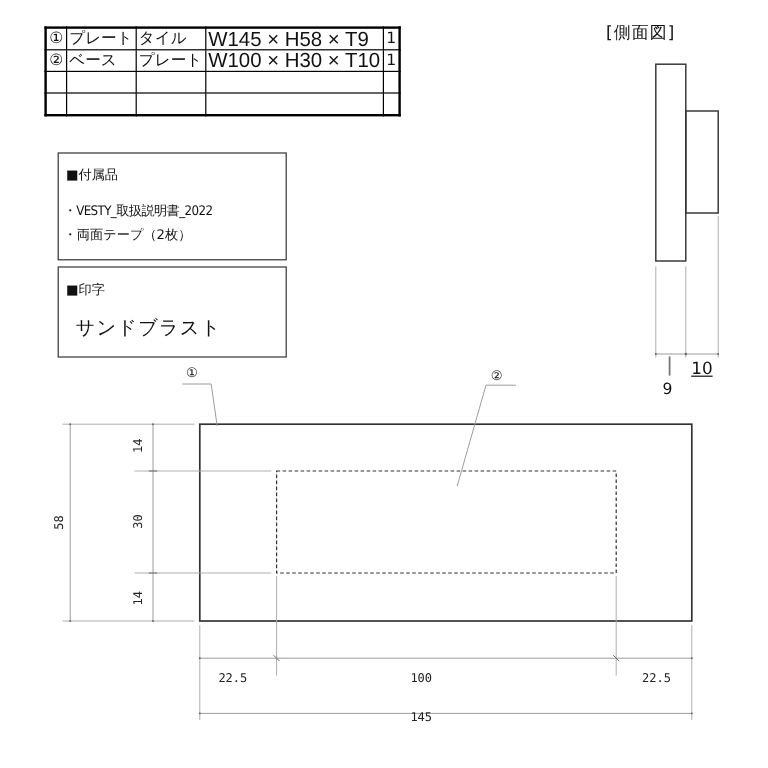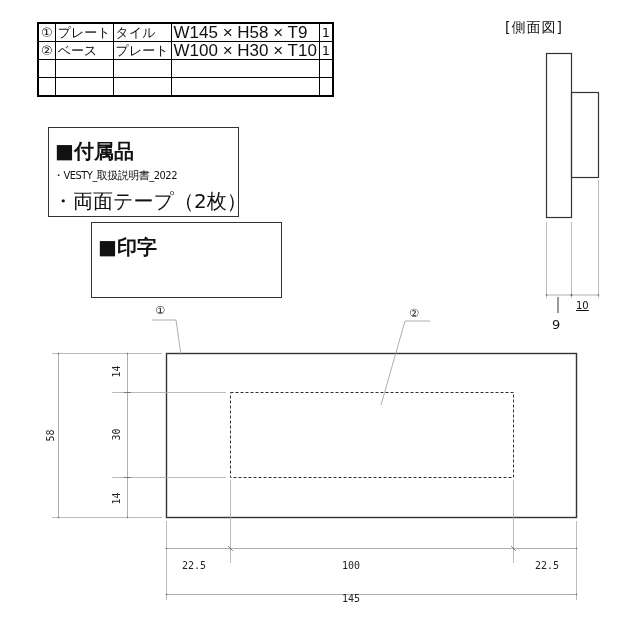--- a/index.html
+++ b/index.html
@@ -11,21 +11,21 @@
                 border:2px solid #000; font-family:"DejaVu Sans", sans-serif; }
   table.parts td, table.parts th { border:1px solid #000; padding:0 2px; height:17px;
                 font-size:13px; line-height:16px; white-space:nowrap; font-weight:normal; }
   table.parts tr.head th { border-bottom:2px solid #000; text-align:center; font-size:14px; }
   table.parts td.c { text-align:center; }
   table.parts td.size { font-family:"Liberation Sans", sans-serif; font-size:17px; }
   .col0{width:43px}.col1{width:123px}.col2{width:79px}.col3{width:128px}.col4{width:38px}
   .tall td { height:18px; }
 
   .box { position:absolute; border:1px solid #333; background:#fff; }
-  .box .title { position:absolute; font-size:20px;font-weight:bold; }
+  .box .title { position:absolute; font-size:11px; }
   .box .line { position:absolute; white-space:nowrap; }
 
   .side-title { position:absolute; left:505px; top:19px; font-size:14px; letter-spacing:1px; }
 
   svg.drawing { position:absolute; left:0; top:0; }
   .dimtxt { position:absolute; font-family:"DejaVu Sans Mono", monospace; font-size:10px; color:#222; }
   .rot { transform:rotate(-90deg); transform-origin:center; }
   .leader-label { position:absolute; font-size:11px; }
 </style>
 </head>
@@ -60,25 +60,26 @@
     <td></td>
     <td></td>
     <td></td>
   </tr>
 </tbody>
   </table>
 
 <div class="box" style="left:48px; top:127px; width:189px; height:88px;">
   <div class="title" style="left:6px; top:10px;">■付属品</div>
   <div class="line" style="left:4px; top:40px; font-size:11px; font-family:'DejaVu Sans Condensed','DejaVu Sans',sans-serif; letter-spacing:-0.5px;text-align:center;">・VESTY_取扱説明書_2022</div>
-  <div class="line" style="left:4px; top:60px; font-size:20px;">・両面テープ（2枚）</div>
+  <div class="line" style="left:4px; top:60px; font-size:11px;">・両面テープ（2枚）</div>
 </div>
 
-<div class="box" style="left:48px; top:222px; width:189px; height:74px;margin-left:43px;">
+<div class="box" style="left:48px; top:222px; width:189px; height:74px;">
   <div class="title" style="left:6px; top:11px;">■印字</div>
+  <div class="line" style="left:14px; top:40px; font-size:16px; letter-spacing:1px;">サンドブラスト</div>
 </div>
 
 <div class="side-title">[側面図]</div>
 
 <svg class="drawing" width="640" height="640" viewBox="0 0 640 640">
   <defs>
     <marker id="arr" markerWidth="4" markerHeight="4" refX="2" refY="2" orient="auto">
       <circle cx="2" cy="2" r="1" fill="#666"></circle>
     </marker>
   </defs>
@@ -123,21 +124,21 @@
 
     <line x1="166.5" y1="548.5" x2="576.5" y2="548.5" stroke="#999" stroke-width="0.8" marker-start="url(#arr)" marker-end="url(#arr)"></line>
     <line x1="228" y1="546" x2="233" y2="551" stroke="#666" stroke-width="0.8"></line>
     <line x1="511" y1="546" x2="516" y2="551" stroke="#666" stroke-width="0.8"></line>
 
     <line x1="166.5" y1="594.5" x2="576.5" y2="594.5" stroke="#999" stroke-width="0.8" marker-start="url(#arr)" marker-end="url(#arr)"></line>
   </g>
 </svg>
 
 <div class="abs" style="left:552px; top:317px; font-size:13px;">9</div>
-<div class="abs" style="left:576px; top:300px; font-size:10px;text-decoration:underline;">10</div>
+<div class="abs" style="left:576px; top:300px; font-size:14px;text-decoration:underline;">10</div>
 
 <div class="leader-label" style="left:155px; top:304px;">①</div>
 <div class="leader-label" style="left:409px; top:307px;">②</div>
 
 <div class="dimtxt rot" style="left:40px; top:430px; width:20px; text-align:center;">58</div>
 <div class="dimtxt rot" style="left:106px; top:366px; width:20px; text-align:center;">14</div>
 <div class="dimtxt rot" style="left:106px; top:429px; width:20px; text-align:center;">30</div>
 <div class="dimtxt rot" style="left:106px; top:493px; width:20px; text-align:center;">14</div>
 
 <div class="dimtxt" style="left:182px; top:560px;">22.5</div>

